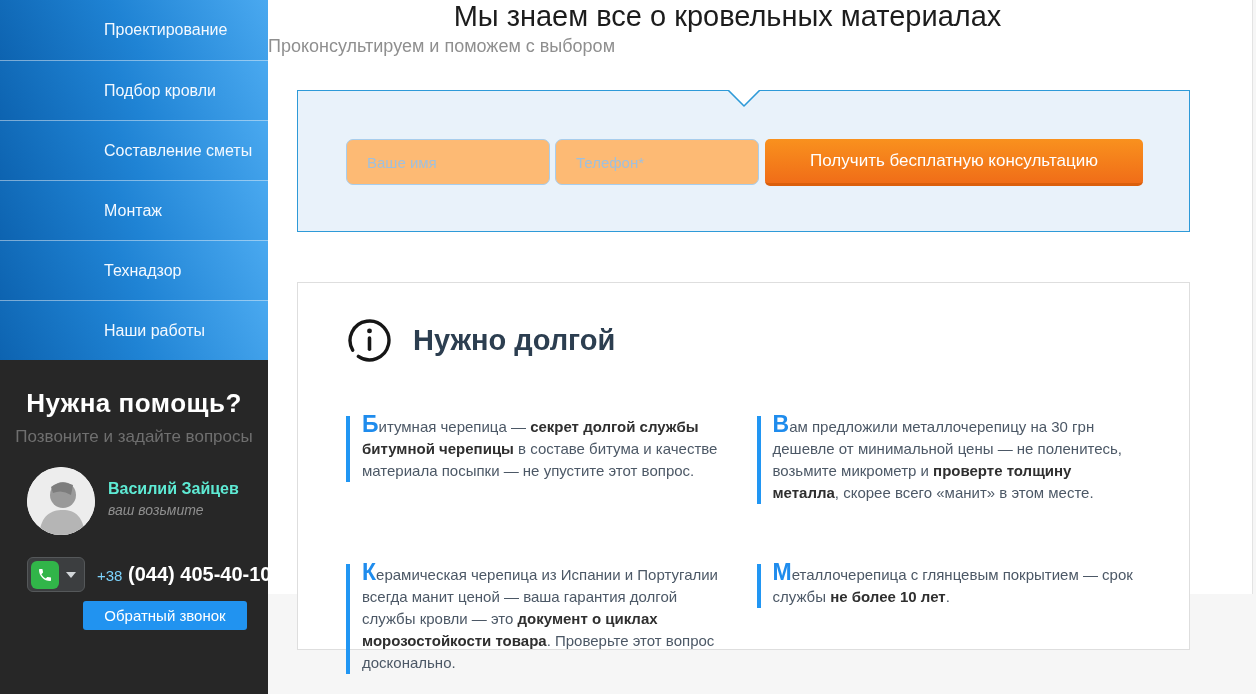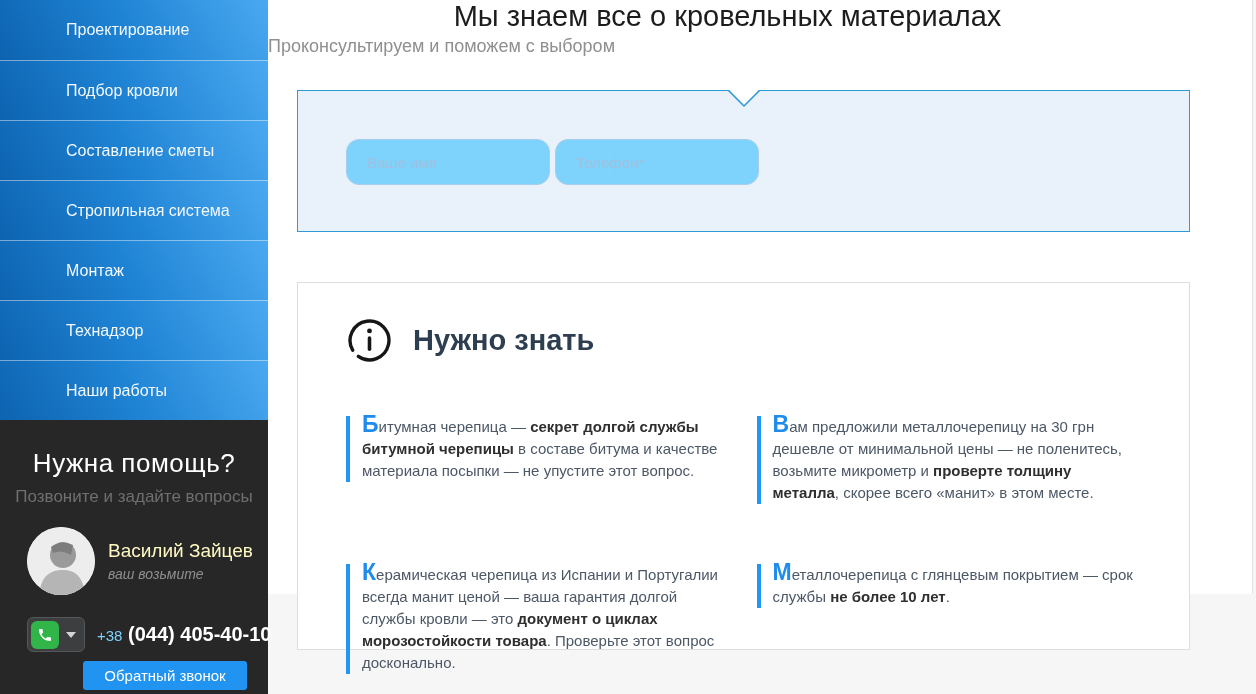--- a/index.html
+++ b/index.html
@@ -8,36 +8,36 @@
     position:relative;
     font-family:"Liberation Sans","DejaVu Sans",sans-serif;
     background:#f6f6f6;
   }
 
   
   .sidebar { position:absolute; left:0; top:0; width:268px; height:694px; background:#272727; }
   .menu { width:268px; }
   .menu-item {
     height:60px; display:flex; align-items:center;
-    padding-left:66px; cursor:pointer;
+    padding-left:104px; cursor:pointer;
     background:linear-gradient(60deg,#0d63b0 0%,#1f83d4 48%,#4aa9f0 100%);
     color:#f4f9ff; font-size:16px;text-align:center;
   }
   .menu-item + .menu-item { border-top:1px solid rgba(255,255,255,0.45); height:60px; }
 
   
   .help-panel { padding-top:28px; color:#fff; }
-  .help-title { text-align:center; font-size:26px; font-weight:normal; color:#ffffff; letter-spacing:0.5px; }
+  .help-title { text-align:center; font-size:26px; font-weight:bold; color:#ffffff; letter-spacing:0.5px; }
   .help-subtitle { text-align:center; font-size:17px; color:#6f6f6f; margin-top:8px; }
   .manager-row { display:flex; margin:20px 0 0 27px; }
   .avatar {
     width:68px; height:68px; border-radius:50%; overflow:hidden; background:#f2f2f2; flex:0 0 auto;
   }
   .manager-meta { margin-left:13px; padding-top:13px; }
-  .manager-name { font-size:19px; font-weight:normal; color:#fef9c3; }
+  .manager-name { font-size:16px; font-weight:bold; color:#5eead4; }
   .manager-role { font-size:14px; font-style:italic; color:#8f8f8f; margin-top:4px; }
   .phone-row { display:flex; align-items:center; margin:22px 0 0 27px; }
   .phone-widget {
     height:35px; display:flex; align-items:center; gap:7px;
     background:#3c3e40; border:1px solid #55585a; border-radius:6px;
     padding:0 8px 0 3px; cursor:pointer;
   }
   .phone-ico-box {
     width:28px; height:28px; border-radius:6px; background:#31b549;
     display:flex; align-items:center; justify-content:center;
@@ -70,21 +70,21 @@
   }
 
   
   .consult-box {
     position:absolute; left:29px; top:90px; width:893px; height:142px;
     background:#e9f2fa; border:1px solid #2e9ad8;
   }
   .notch { position:absolute; top:-1px; left:50%; margin-left:-17px; }
   .form-input {
     position:absolute; top:48px; width:204px; height:46px;
-    border:1px solid #a8cdec; border-radius:13px; background:#7dd3fc;
+    border:1px solid #a8cdec; border-radius:7px; background:#fdba74;
     font-size:15px; font-family:inherit; color:#33607f; padding:0 14px 0 20px; outline:none;
   }
   .form-input::placeholder { color:#9fc0de; opacity:1; }
   .input-name  { left:48px; }
   .input-phone { left:257px; }
   .submit-btn {
     position:absolute; left:467px; top:48px; width:378px; height:47px;
     background:linear-gradient(#f9911e,#f06d18);
     border:none; border-bottom:3px solid #db5f0c; border-radius:5px;
     color:#fff; font-size:17px; font-family:inherit; cursor:pointer;
@@ -117,23 +117,20 @@
     <div class="menu-item">
         <span>Проектирование</span>
       </div>
     <div class="menu-item">
         <span>Подбор кровли</span>
       </div>
     <div class="menu-item">
         <span>Составление сметы</span>
       </div>
     <div class="menu-item">
-        <span>Стропильная система</span>
-      </div>
-    <div class="menu-item">
         <span>Монтаж</span>
       </div>
     <div class="menu-item">
         <span>Технадзор</span>
       </div>
     <div class="menu-item">
         <span>Наши работы</span>
       </div>
   </nav>
 
@@ -178,30 +175,31 @@
 <main class="content">
   <h1 class="page-title">Мы знаем все о кровельных материалах</h1>
   <p class="page-subtitle">Проконсультируем и поможем с выбором</p>
 
   <section class="consult-box">
     <svg class="notch" width="34" height="18" viewBox="0 0 34 18">
       <path d="M1,0 L17,16 L33,0" fill="#ffffff" stroke="#2e9ad8" stroke-width="1.6" stroke-linejoin="round"></path>
     </svg>
     <input class="form-input input-name" type="text" placeholder="Ваше имя" style="">
     <input class="form-input input-phone" type="text" placeholder="Телефон*" style="">
+    <button class="submit-btn">Получить бесплатную консультацию</button>
   </section>
 
   <section class="know-box">
     <div class="know-header">
       <svg width="47" height="47" viewBox="0 0 46 46">
         <path d="M6.55,32.5 A19,19 0 1 1 12.1,38.56" fill="none" stroke="#161616" stroke-width="3.3" stroke-linecap="round"></path>
         <circle cx="23" cy="13.6" r="2.4" fill="#161616"></circle>
         <line x1="23" y1="20.6" x2="23" y2="31.6" stroke="#161616" stroke-width="3.5" stroke-linecap="round"></line>
       </svg>
-      <h2 class="know-title">Нужно знать</h2>
+      <h2 class="know-title">Нужно долгой</h2>
     </div>
     <div class="know-grid">
       <p class="know-item"><span class="initial">Б</span><span>итумная черепица — </span><b>секрет долгой службы битумной черепицы</b><span> в составе битума и качестве материала посыпки — не упустите этот вопрос.</span></p>
       <p class="know-item"><span class="initial">В</span><span>ам предложили металлочерепицу на 30 грн дешевле от минимальной цены — не поленитесь, возьмите микрометр и </span><b>проверте толщину металла</b><span>, скорее всего «манит» в этом месте.</span></p>
       <p class="know-item"><span class="initial">К</span><span>ерамическая черепица из Испании и Португалии всегда манит ценой — ваша гарантия долгой службы кровли — это </span><b>документ о циклах морозостойкости товара</b><span>. Проверьте этот вопрос досконально.</span></p>
       <p class="know-item"><span class="initial">М</span><span>еталлочерепица с глянцевым покрытием — срок службы </span><b>не более 10 лет</b><span>.</span></p>
     </div>
   </section>
 
 </main>

